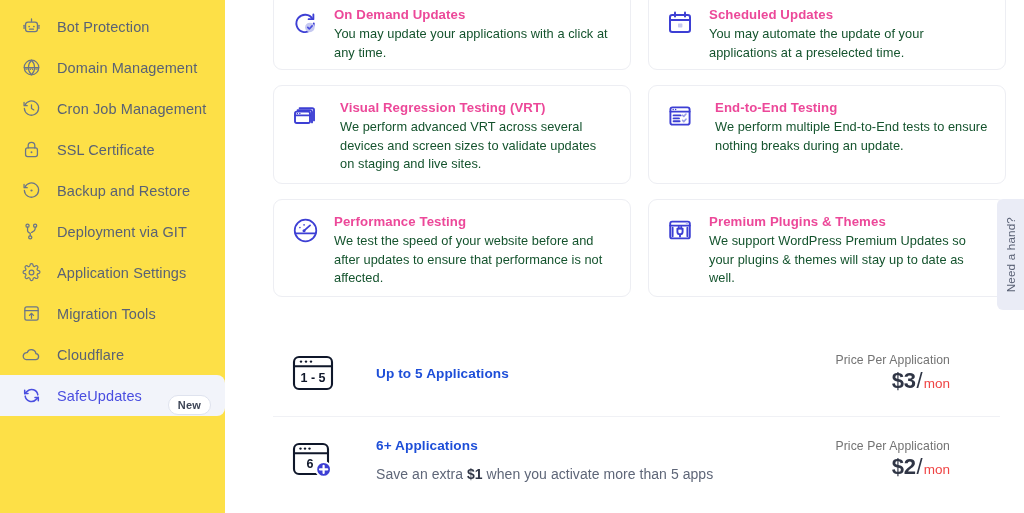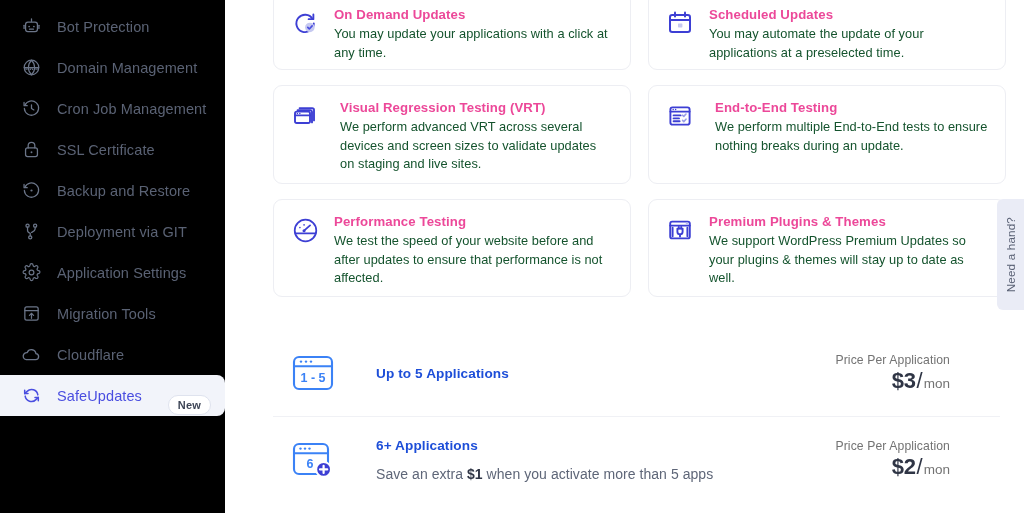--- a/index.html
+++ b/index.html
@@ -8,21 +8,21 @@
     background: #ffffff;
     font-family: "Liberation Sans", sans-serif;
     overflow: hidden;
   }
   .page { position: relative; width: 1024px; height: 513px; display: flex; }
 
   
   .sidebar {
     width: 225px; flex: 0 0 225px;
     padding-top: 6px;
-    background: #000000;
+    background: #fde047;
   }
   .nav-item {
     display: flex; align-items: center;
     height: 41px;
     padding-left: 21px;
     gap: 16px;
     color: #5a6274;
     font-size: 14.5px;
     letter-spacing: 0.1px;
     border-radius: 0 8px 8px 0;
@@ -103,21 +103,21 @@
   .pricing { margin-top: 33px; padding-right: 6px; }
   .price-row {
     display: flex; align-items: center;
     height: 86px;
     padding-left: 16px;
   }
   .price-row + .price-row { border-top: 1px solid #f0f1f5; }
   .price-ico {
     width: 48px; height: 48px; flex: 0 0 48px;
     display: flex; align-items: center; justify-content: center;
-    color: #3b82f6;
+    color: #0f172a;
     position: relative;
   }
   .price-text { margin-left: 39px; flex: 1; }
   .price-name {
     font-size: 13.6px; font-weight: bold; color: #1d4ed8;
     letter-spacing: .1px;
   }
   .price-sub {
     font-size: 14px; color: #5e6678; margin-top: 13px;
     letter-spacing: .05px;
@@ -127,21 +127,21 @@
   .ppa {
     font-size: 12.2px; color: #737373; letter-spacing: .1px;
   }
   .amount {
     margin-top: 1px;
     color: #2f3545;
     white-space: nowrap;
   }
   .amount .big { font-size: 22px; font-weight: bold; letter-spacing: -.3px; }
   .amount .slash { font-size: 22px; font-weight: 300; color: #2f3545; margin: 0 1px; }
-  .amount .per { font-size: 13.5px; color: #737373; }
+  .amount .per { font-size: 13.5px; color: #ef4444; }
 
   
   .need-hand {
     position: absolute;
     right: 0; top: 199px;
     width: 27px; height: 111px;
     background: #eaecf6;
     border-radius: 6px 0 0 6px;
     display: flex; align-items: center; justify-content: center;
   }

